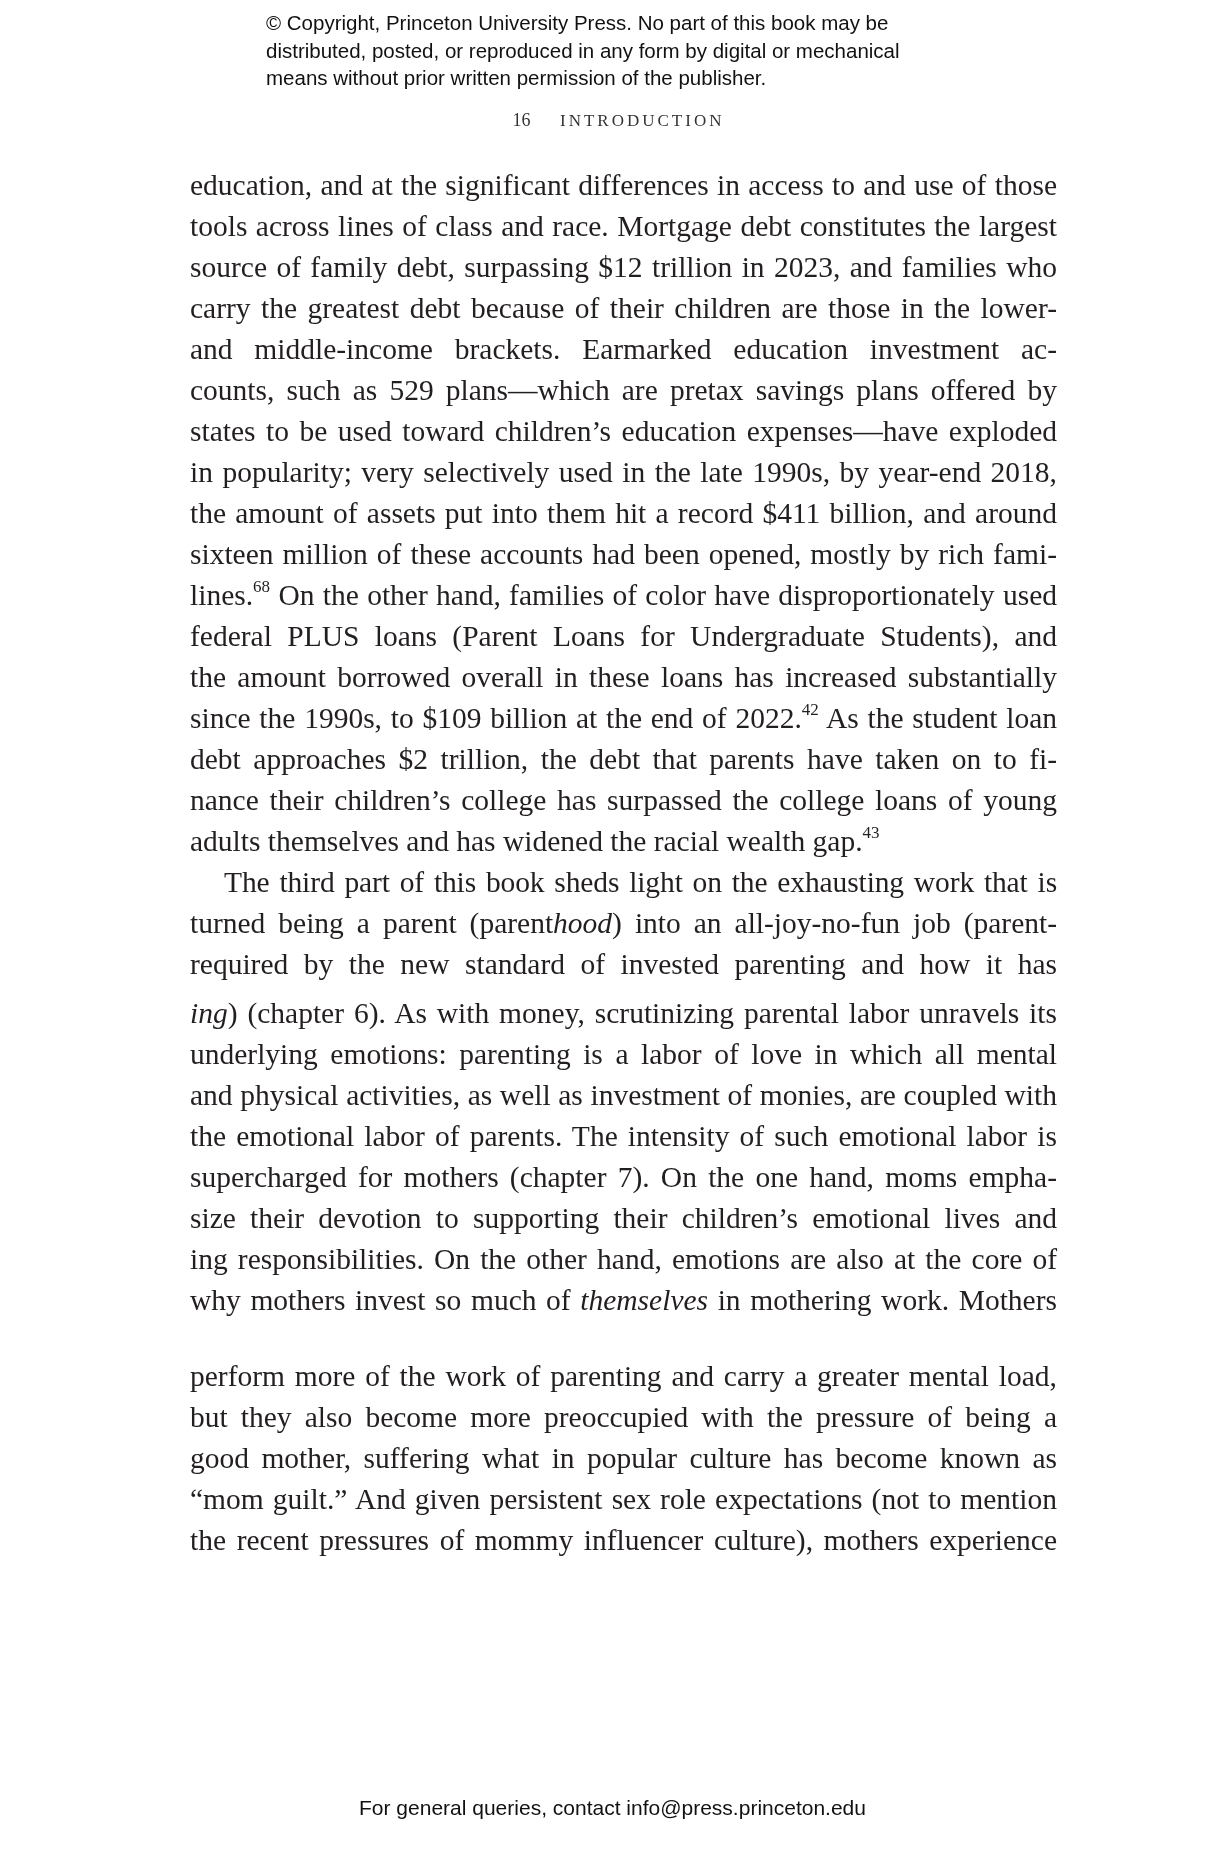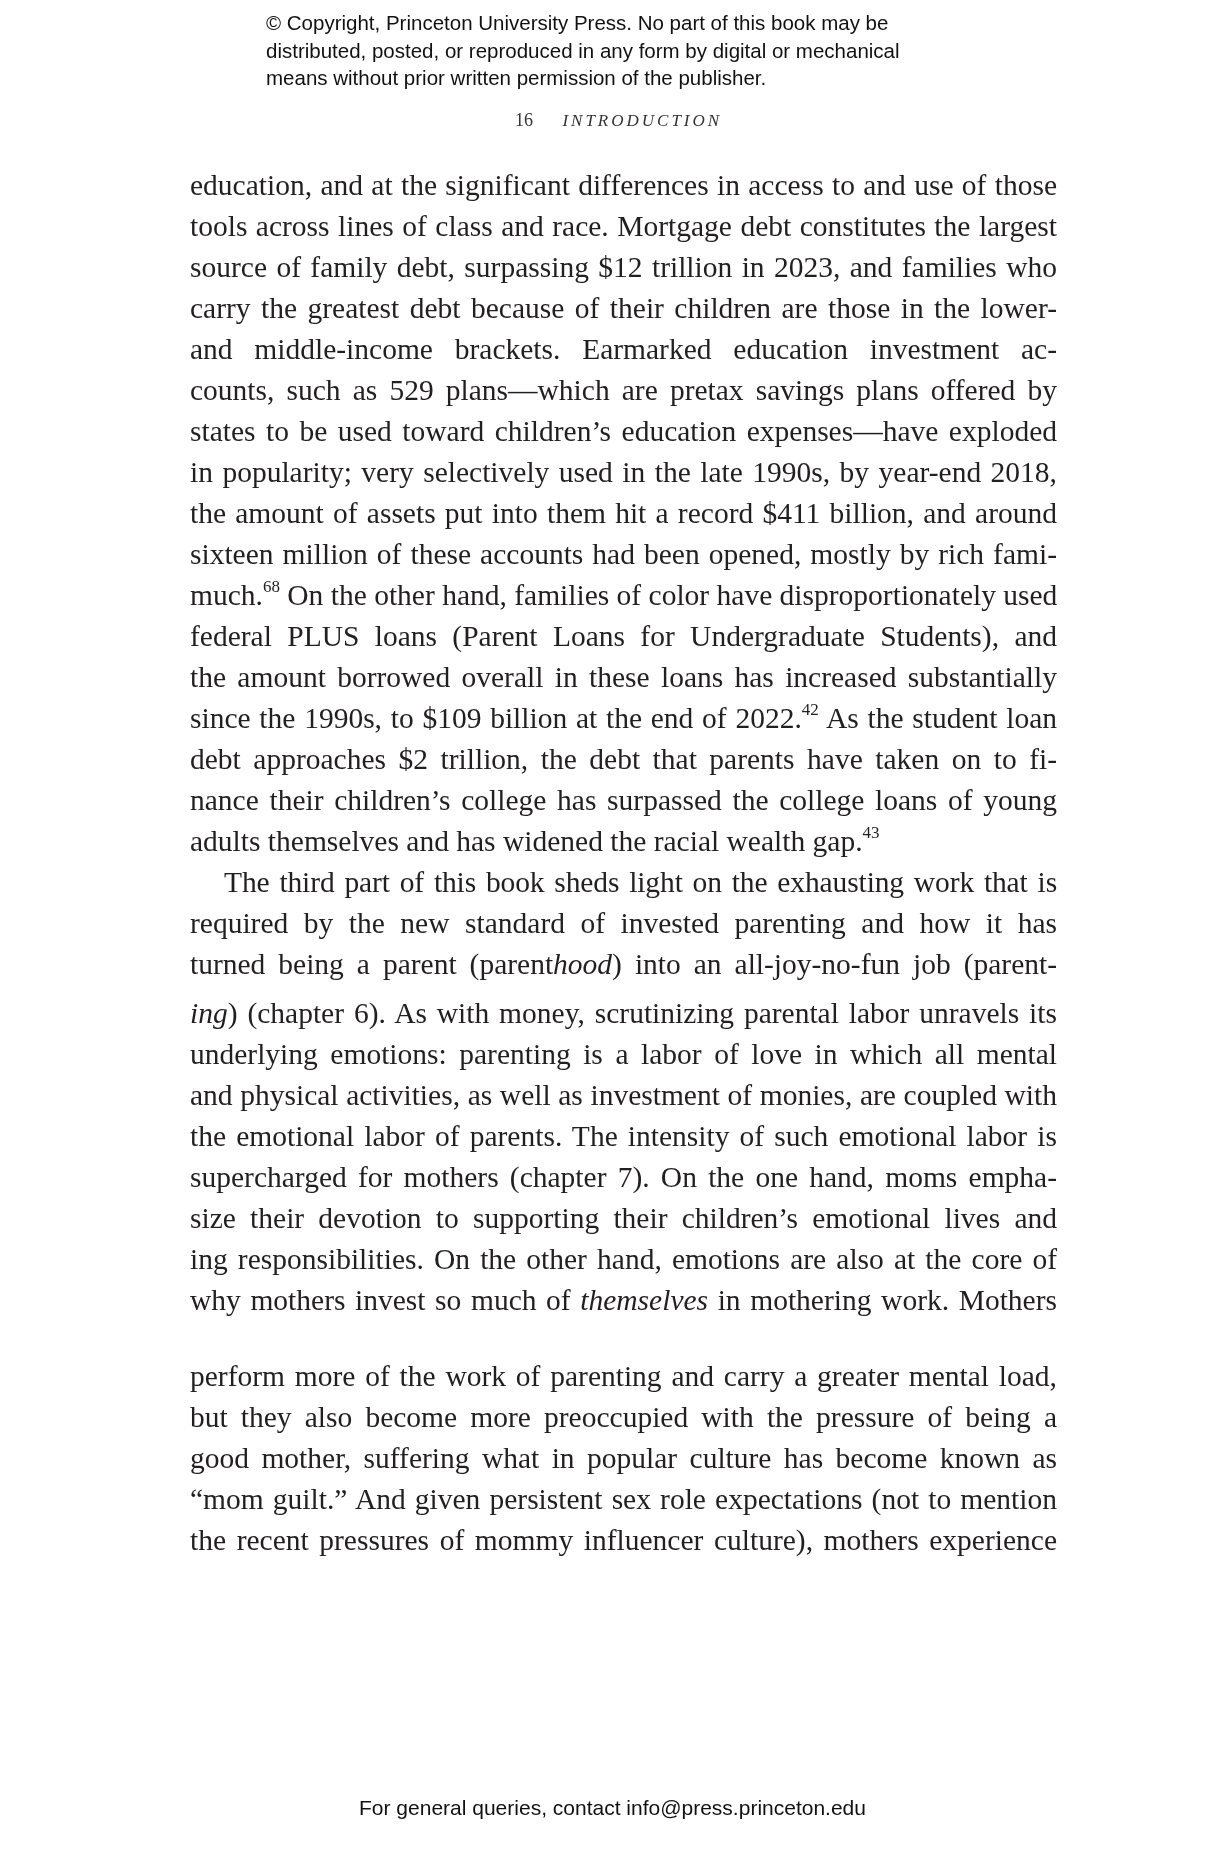--- a/index.html
+++ b/index.html
@@ -8,21 +8,21 @@
     position:absolute; left:266px; top:9px; width:760px;
     font-family:"Liberation Sans", sans-serif; font-size:20.5px; line-height:27.5px; color:#111;
   }
   .copyright div { white-space:nowrap; }
   .running-head {
     position:absolute; left:0; width:1225px; top:110px; text-align:center;
     font-family:"Liberation Serif", serif; font-size:18px; letter-spacing:3px; color:#333;
     padding-left:12px; box-sizing:border-box;
   }
   .running-head .pg { margin-right:22px; letter-spacing:0; }
-  .running-head .title { font-variant:small-caps; text-transform:uppercase; font-size:17px;font-style:italic; }
+  .running-head .title { font-variant:small-caps; text-transform:uppercase; font-size:17px; }
   .body-text {
     position:absolute; left:190px; top:165px; width:867px;
     font-family:"Liberation Serif", serif; font-size:29.5px; line-height:41px; color:#231f20;
   }
   .line { display:block; white-space:nowrap; text-align:justify; text-align-last:justify; height:41px; }
   .line.last { text-align-last:left; }
   .line.indent { padding-left:34px; }
   sup { font-size:17px; line-height:0; vertical-align:super; position:relative; top:-2px; }
   .footer {
     position:absolute; left:0; width:1225px; top:1796px; text-align:center;
@@ -48,32 +48,32 @@
       <span class="line" style="display: block; width: auto;">education, and at the significant differences in access to and use of those</span>
       <span class="line" style="display: block; width: auto;">tools across lines of class and race. Mortgage debt constitutes the largest</span>
       <span class="line" style="display: block; width: auto;">source of family debt, surpassing $12 trillion in 2023, and families who</span>
       <span class="line" style="display: block; width: auto;">carry the greatest debt because of their children are those in the lower-</span>
       <span class="line" style="display: block; width: auto;"> and middle-income brackets. Earmarked education investment ac-</span>
       <span class="line" style="display: block; width: auto;">counts, such as 529 plans—which are pretax savings plans offered by</span>
       <span class="line" style="display: block; width: auto;">states to be used toward children’s education expenses—have exploded</span>
       <span class="line" style="display: block; width: auto;">in popularity; very selectively used in the late 1990s, by year-end 2018,</span>
       <span class="line" style="display: block; width: auto;">the amount of assets put into them hit a record $411 billion, and around</span>
       <span class="line" style="display: block; width: auto;">sixteen million of these accounts had been opened, mostly by rich fami-</span>
-      <span class="line" style="display: block; width: auto;"><span>much.</span><sup>68</sup><span> On the other hand, families of color have disproportionately used</span></span>
+      <span class="line" style="display: block; width: auto;"><span>lines.</span><sup>68</sup><span> On the other hand, families of color have disproportionately used</span></span>
       <span class="line" style="display: block; width: auto;">federal PLUS loans (Parent Loans for Undergraduate Students), and</span>
       <span class="line" style="display: block; width: auto;">the amount borrowed overall in these loans has increased substantially</span>
       <span class="line" style="display: block; width: auto;"><span>since the 1990s, to $109 billion at the end of 2022.</span><sup>42</sup><span> As the student loan</span></span>
       <span class="line" style="display: block; width: auto;">debt approaches $2 trillion, the debt that parents have taken on to fi-</span>
       <span class="line" style="display: block; width: auto;">nance their children’s college has surpassed the college loans of young</span>
       <span class="line last" style="display: block; width: auto;"><span>adults themselves and has widened the racial wealth gap.</span><sup>43</sup><span></span></span>
     </div>
     <div>
       <span class="line indent" style="display: block; width: auto; letter-spacing: -0.11415px; word-spacing: -1px;">The third part of this book sheds light on the exhausting work that is</span>
+      <span class="line" style="display: block; width: auto;"><span>turned being a parent (parent</span><em>hood</em><span>) into an all-joy-no-fun job (parent-</span></span>
       <span class="line" style="display: block; width: auto;">required by the new standard of invested parenting and how it has</span>
-      <span class="line" style="display: block; width: auto;"><span>turned being a parent (parent</span><em>hood</em><span>) into an all-joy-no-fun job (parent-</span></span>
       <span class="line" style="display: block; width: auto; margin-top: 8px;"><span></span><em>ing</em><span>) (chapter 6). As with money, scrutinizing parental labor unravels its</span></span>
       <span class="line" style="display: block; width: auto;">underlying emotions: parenting is a labor of love in which all mental</span>
       <span class="line" style="display: block; width: auto;">and physical activities, as well as investment of monies, are coupled with</span>
       <span class="line" style="display: block; width: auto;">the emotional labor of parents. The intensity of such emotional labor is</span>
       <span class="line" style="display: block; width: auto;">supercharged for mothers (chapter 7). On the one hand, moms empha-</span>
       <span class="line" style="display: block; width: auto;">size their devotion to supporting their children’s emotional lives and</span>
       <span class="line" style="display: block; width: auto;">ing responsibilities. On the other hand, emotions are also at the core of</span>
       <span class="line" style="display: block; width: auto;"><span>why mothers invest so much of </span><em>themselves</em><span> in mothering work. Mothers</span></span>
       <span class="line" style="display: block; width: auto; margin-top: 35px;">perform more of the work of parenting and carry a greater mental load,</span>
       <span class="line" style="display: block; width: auto;">but they also become more preoccupied with the pressure of being a</span>

